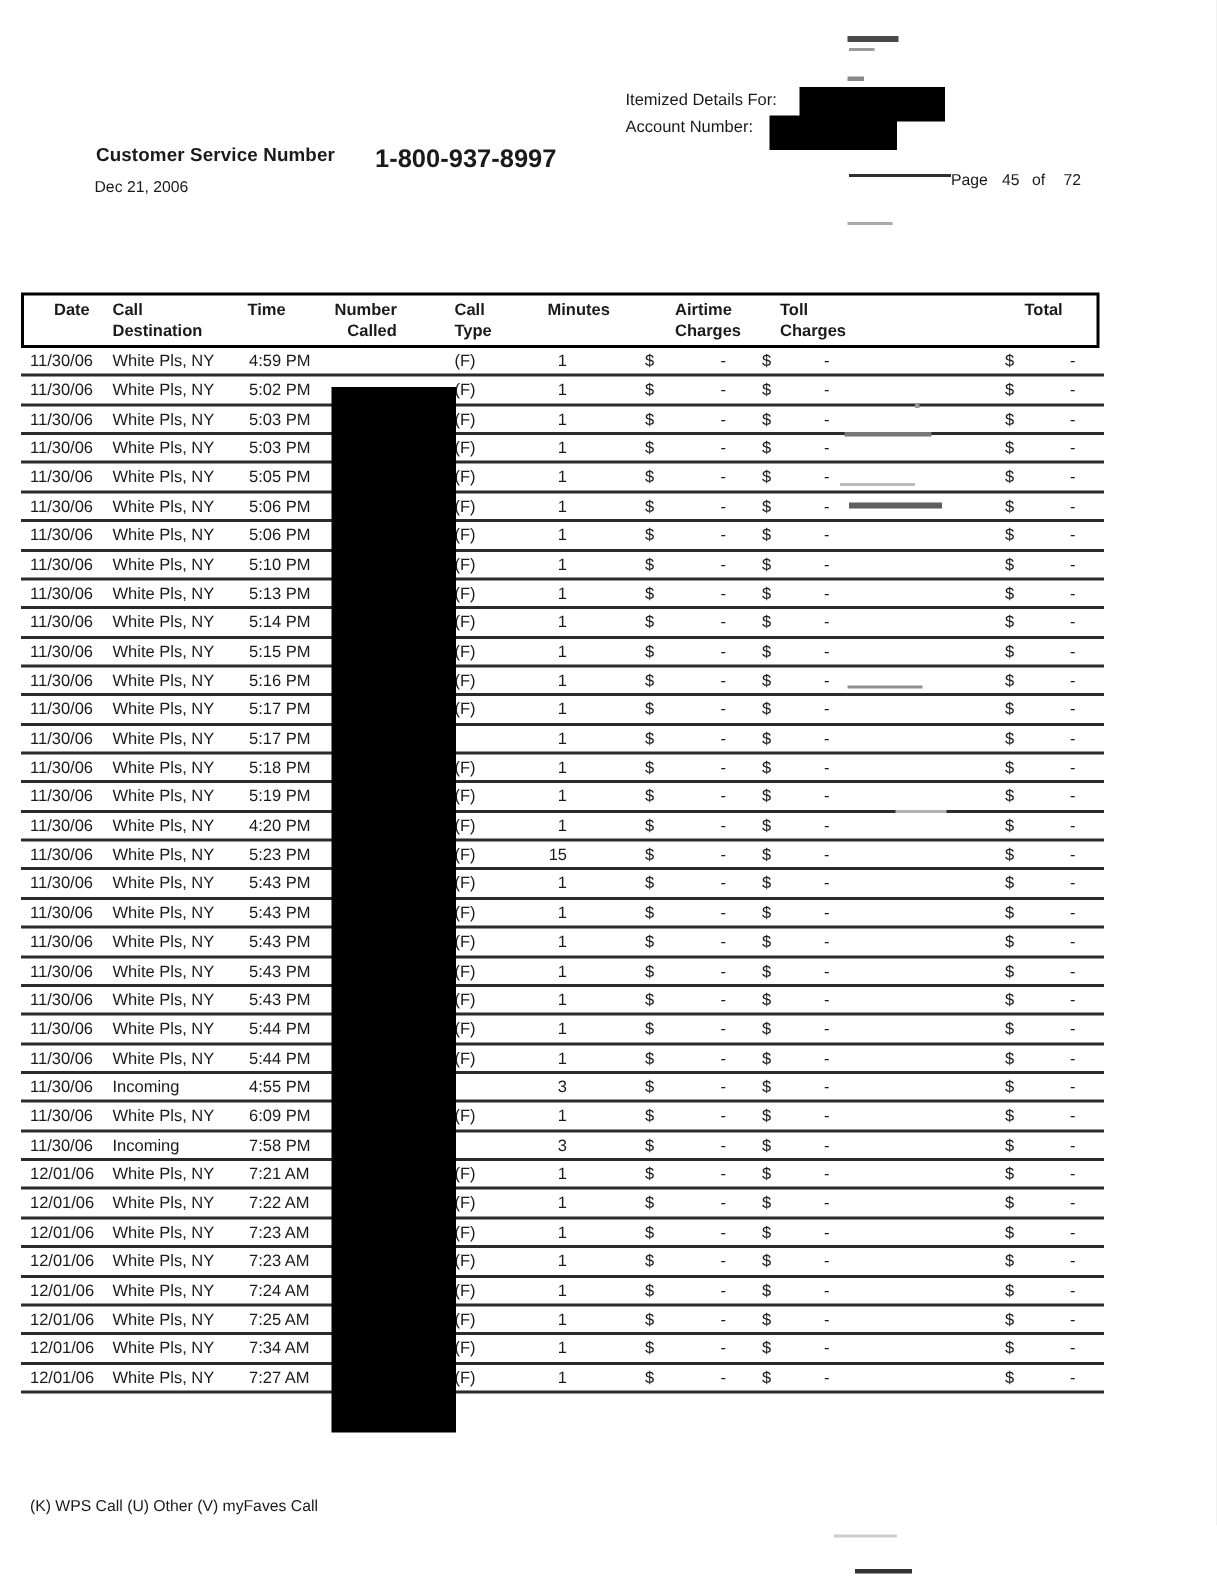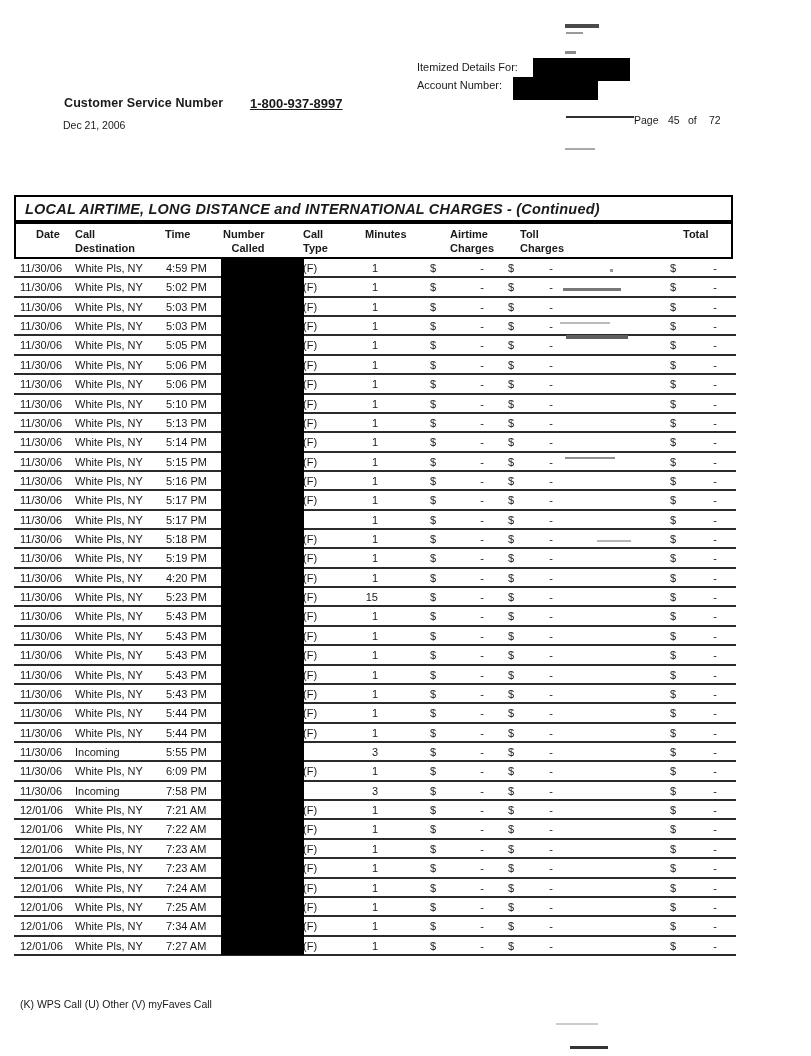--- a/index.html
+++ b/index.html
@@ -11,21 +11,21 @@
   .t{position:absolute;white-space:nowrap;}
   .redact{position:absolute;background:#000;}
   .artifact{position:absolute;}
 
   
   .lbl-itemized{left:417px;top:61px;font-size:11px;}
   .lbl-account{left:417px;top:79px;font-size:11px;}
   .red-itemized{left:533px;top:58px;width:97px;height:23px;}
   .red-account{left:513px;top:77px;width:85px;height:23px;}
   .cs-label{left:64px;top:96px;font-size:12.5px;font-weight:bold;letter-spacing:.1px;}
-  .cs-number{left:250px;top:96px;font-size:13px;font-weight:bold;text-decoration:underline;}
+  .cs-number{left:250px;top:96px;font-size:17px;font-weight:bold;}
   .stmt-date{left:63px;top:119px;font-size:10.5px;}
   .pg-label{left:634px;top:114px;font-size:10.5px;}
   .pg-num{left:668px;top:114px;font-size:10.5px;}
   .pg-of{left:688px;top:114px;font-size:10.5px;}
   .pg-total{left:709px;top:114px;font-size:10.5px;}
 
   
   .table{position:absolute;left:14px;top:195px;width:719px;}
   .title-box{
     box-sizing:border-box;border:2.5px solid #000;height:27px;
@@ -97,21 +97,20 @@
   <div class="t cs-label">Customer Service Number</div>
   <div class="t cs-number">1-800-937-8997</div>
   <div class="t stmt-date">Dec 21, 2006</div>
 
   <div class="t pg-label">Page</div>
   <div class="t pg-num">45</div>
   <div class="t pg-of">of</div>
   <div class="t pg-total">72</div>
 
   <div class="table">
-    <div class="title-box">LOCAL AIRTIME, LONG DISTANCE and INTERNATIONAL CHARGES  - (Continued)</div>
 
     <div class="header-box">
       <div class="hc h-date">
           <span>Date</span>
         </div>
       <div class="hc h-destination">
           <span>Call</span>
           <span>Destination</span>
         </div>
       <div class="hc h-time">
@@ -638,21 +637,21 @@
           </span>
     <span class="cell c-tot">
             <span class="cur">$</span>
             <span>-</span>
           </span>
   </div>
 
   <div class="row">
     <span class="cell c-date">11/30/06</span>
     <span class="cell c-dest">Incoming</span>
-    <span class="cell c-time">5:55 PM</span>
+    <span class="cell c-time">4:55 PM</span>
     <span class="cell c-type"></span>
     <span class="cell c-min">3</span>
     <span class="cell c-air">
             <span class="cur">$</span>
             <span>-</span>
           </span>
     <span class="cell c-toll">
             <span class="cur">$</span>
             <span>-</span>
           </span>

